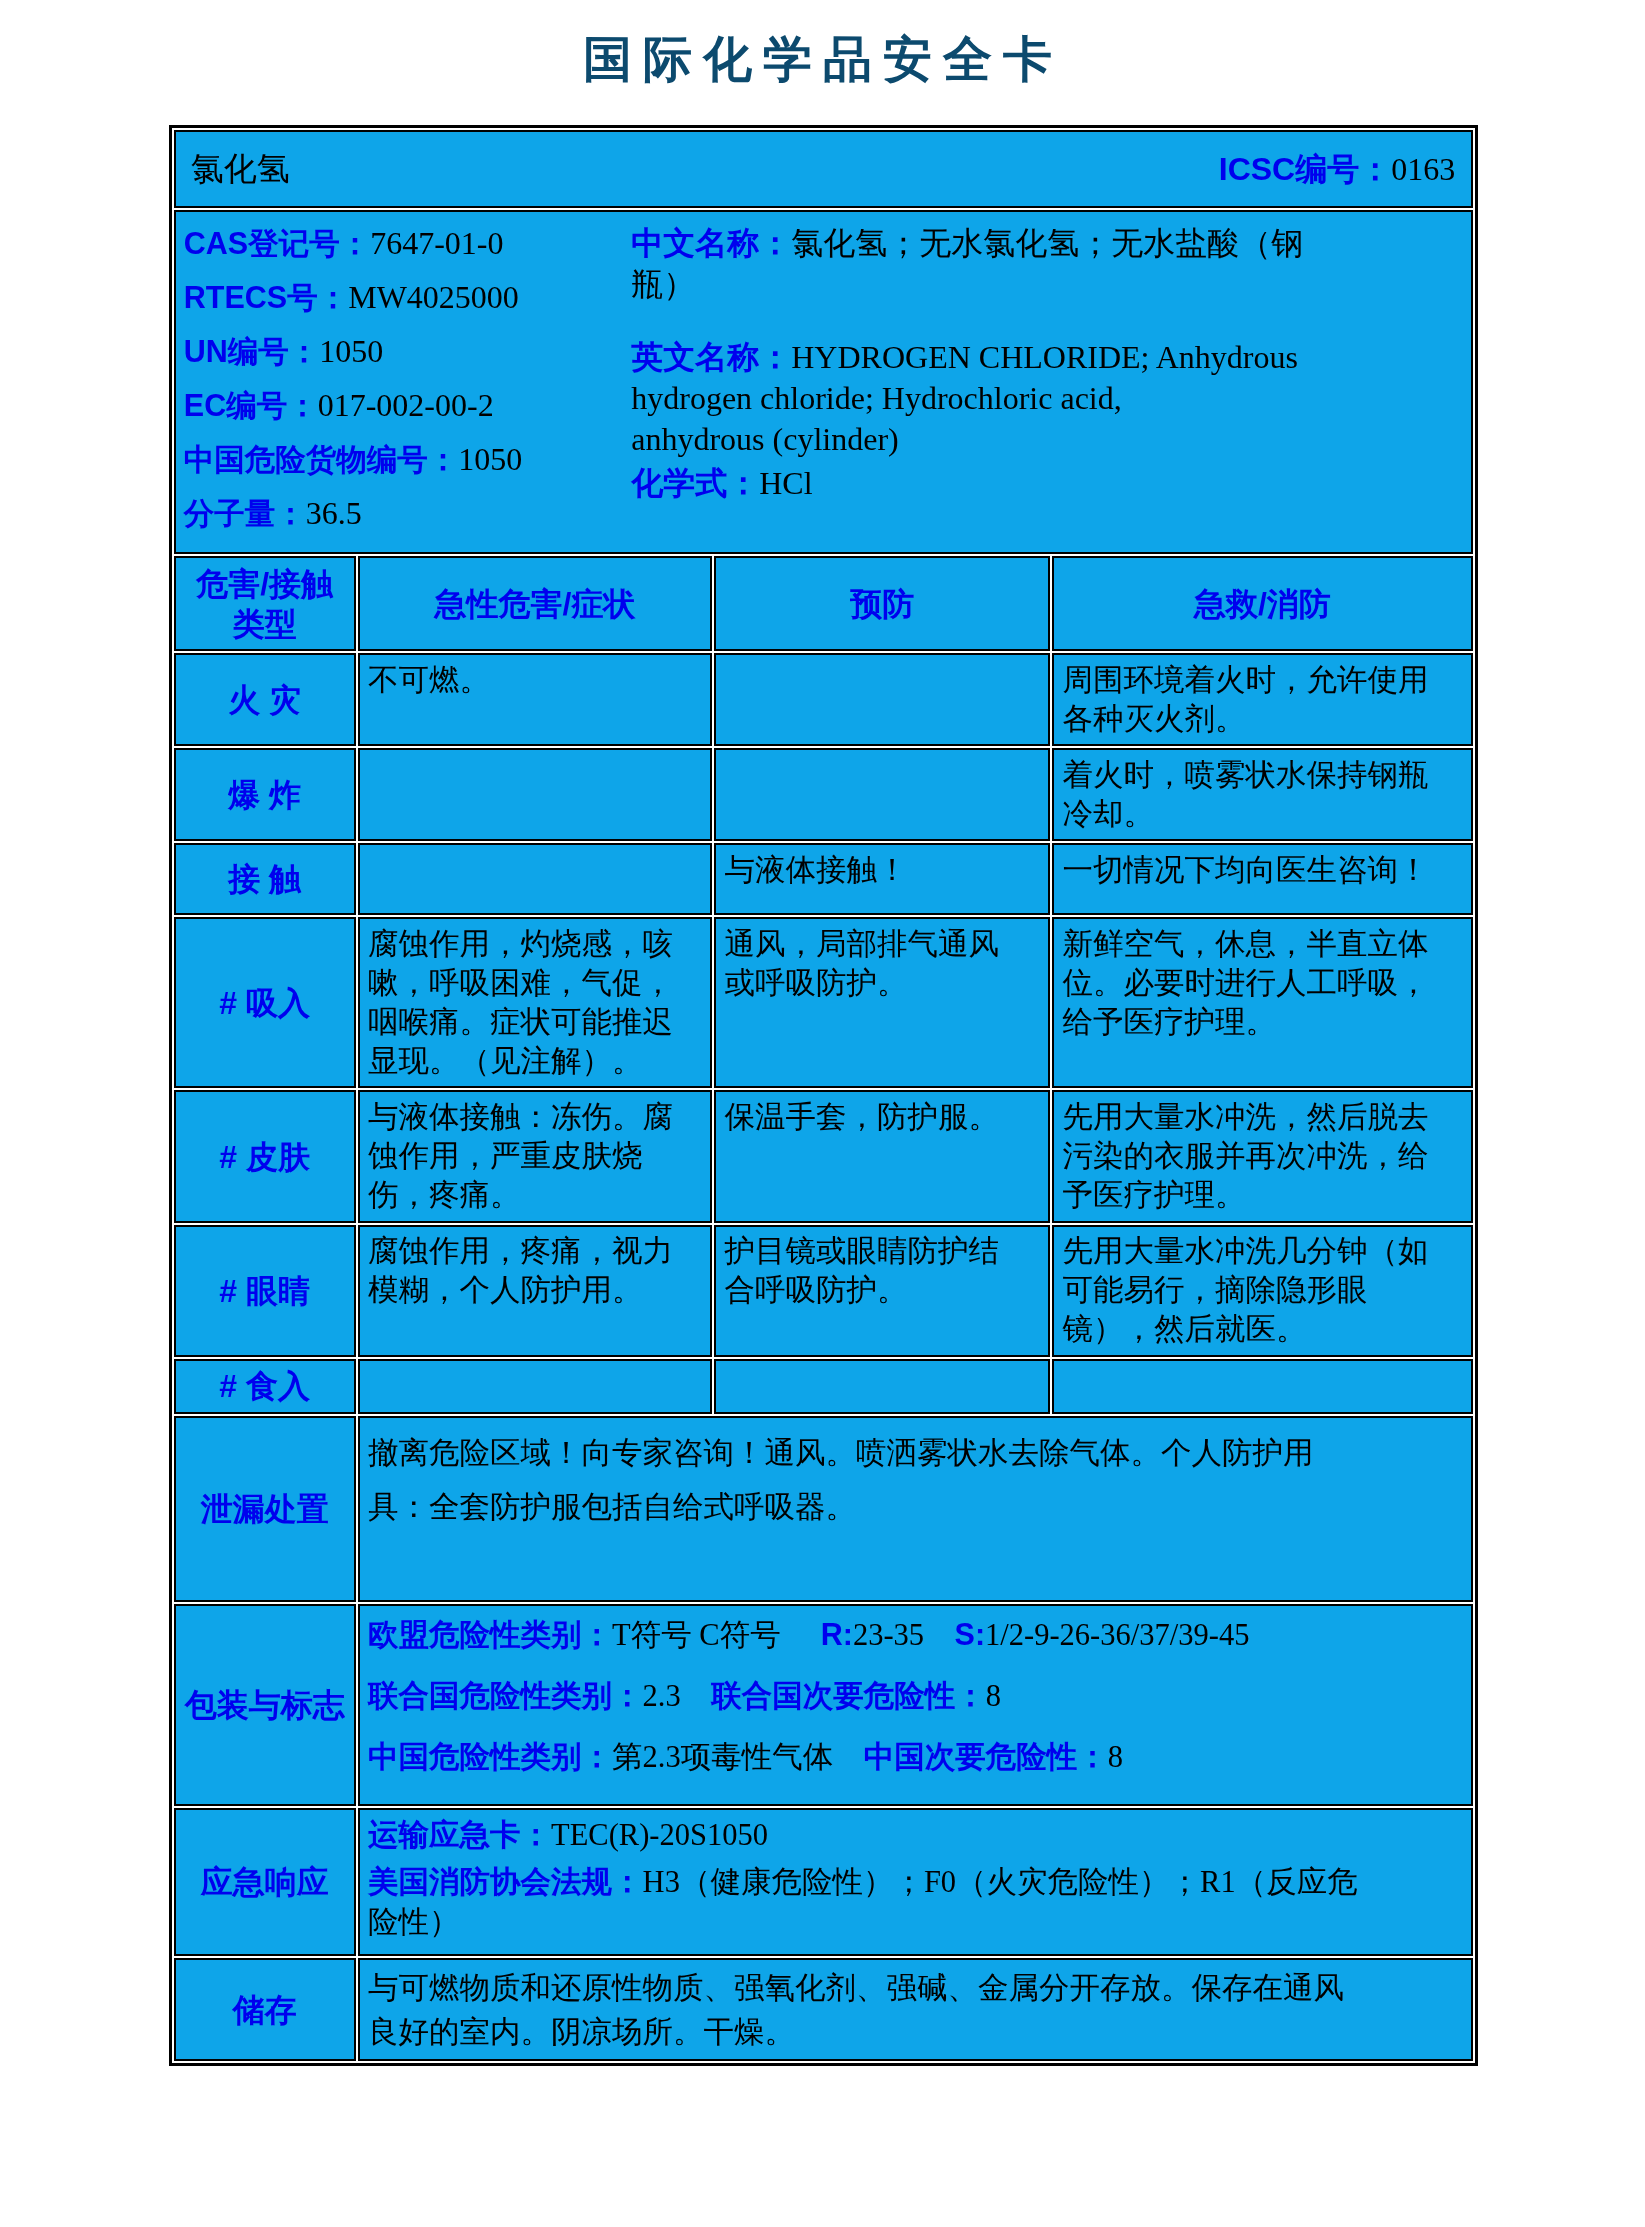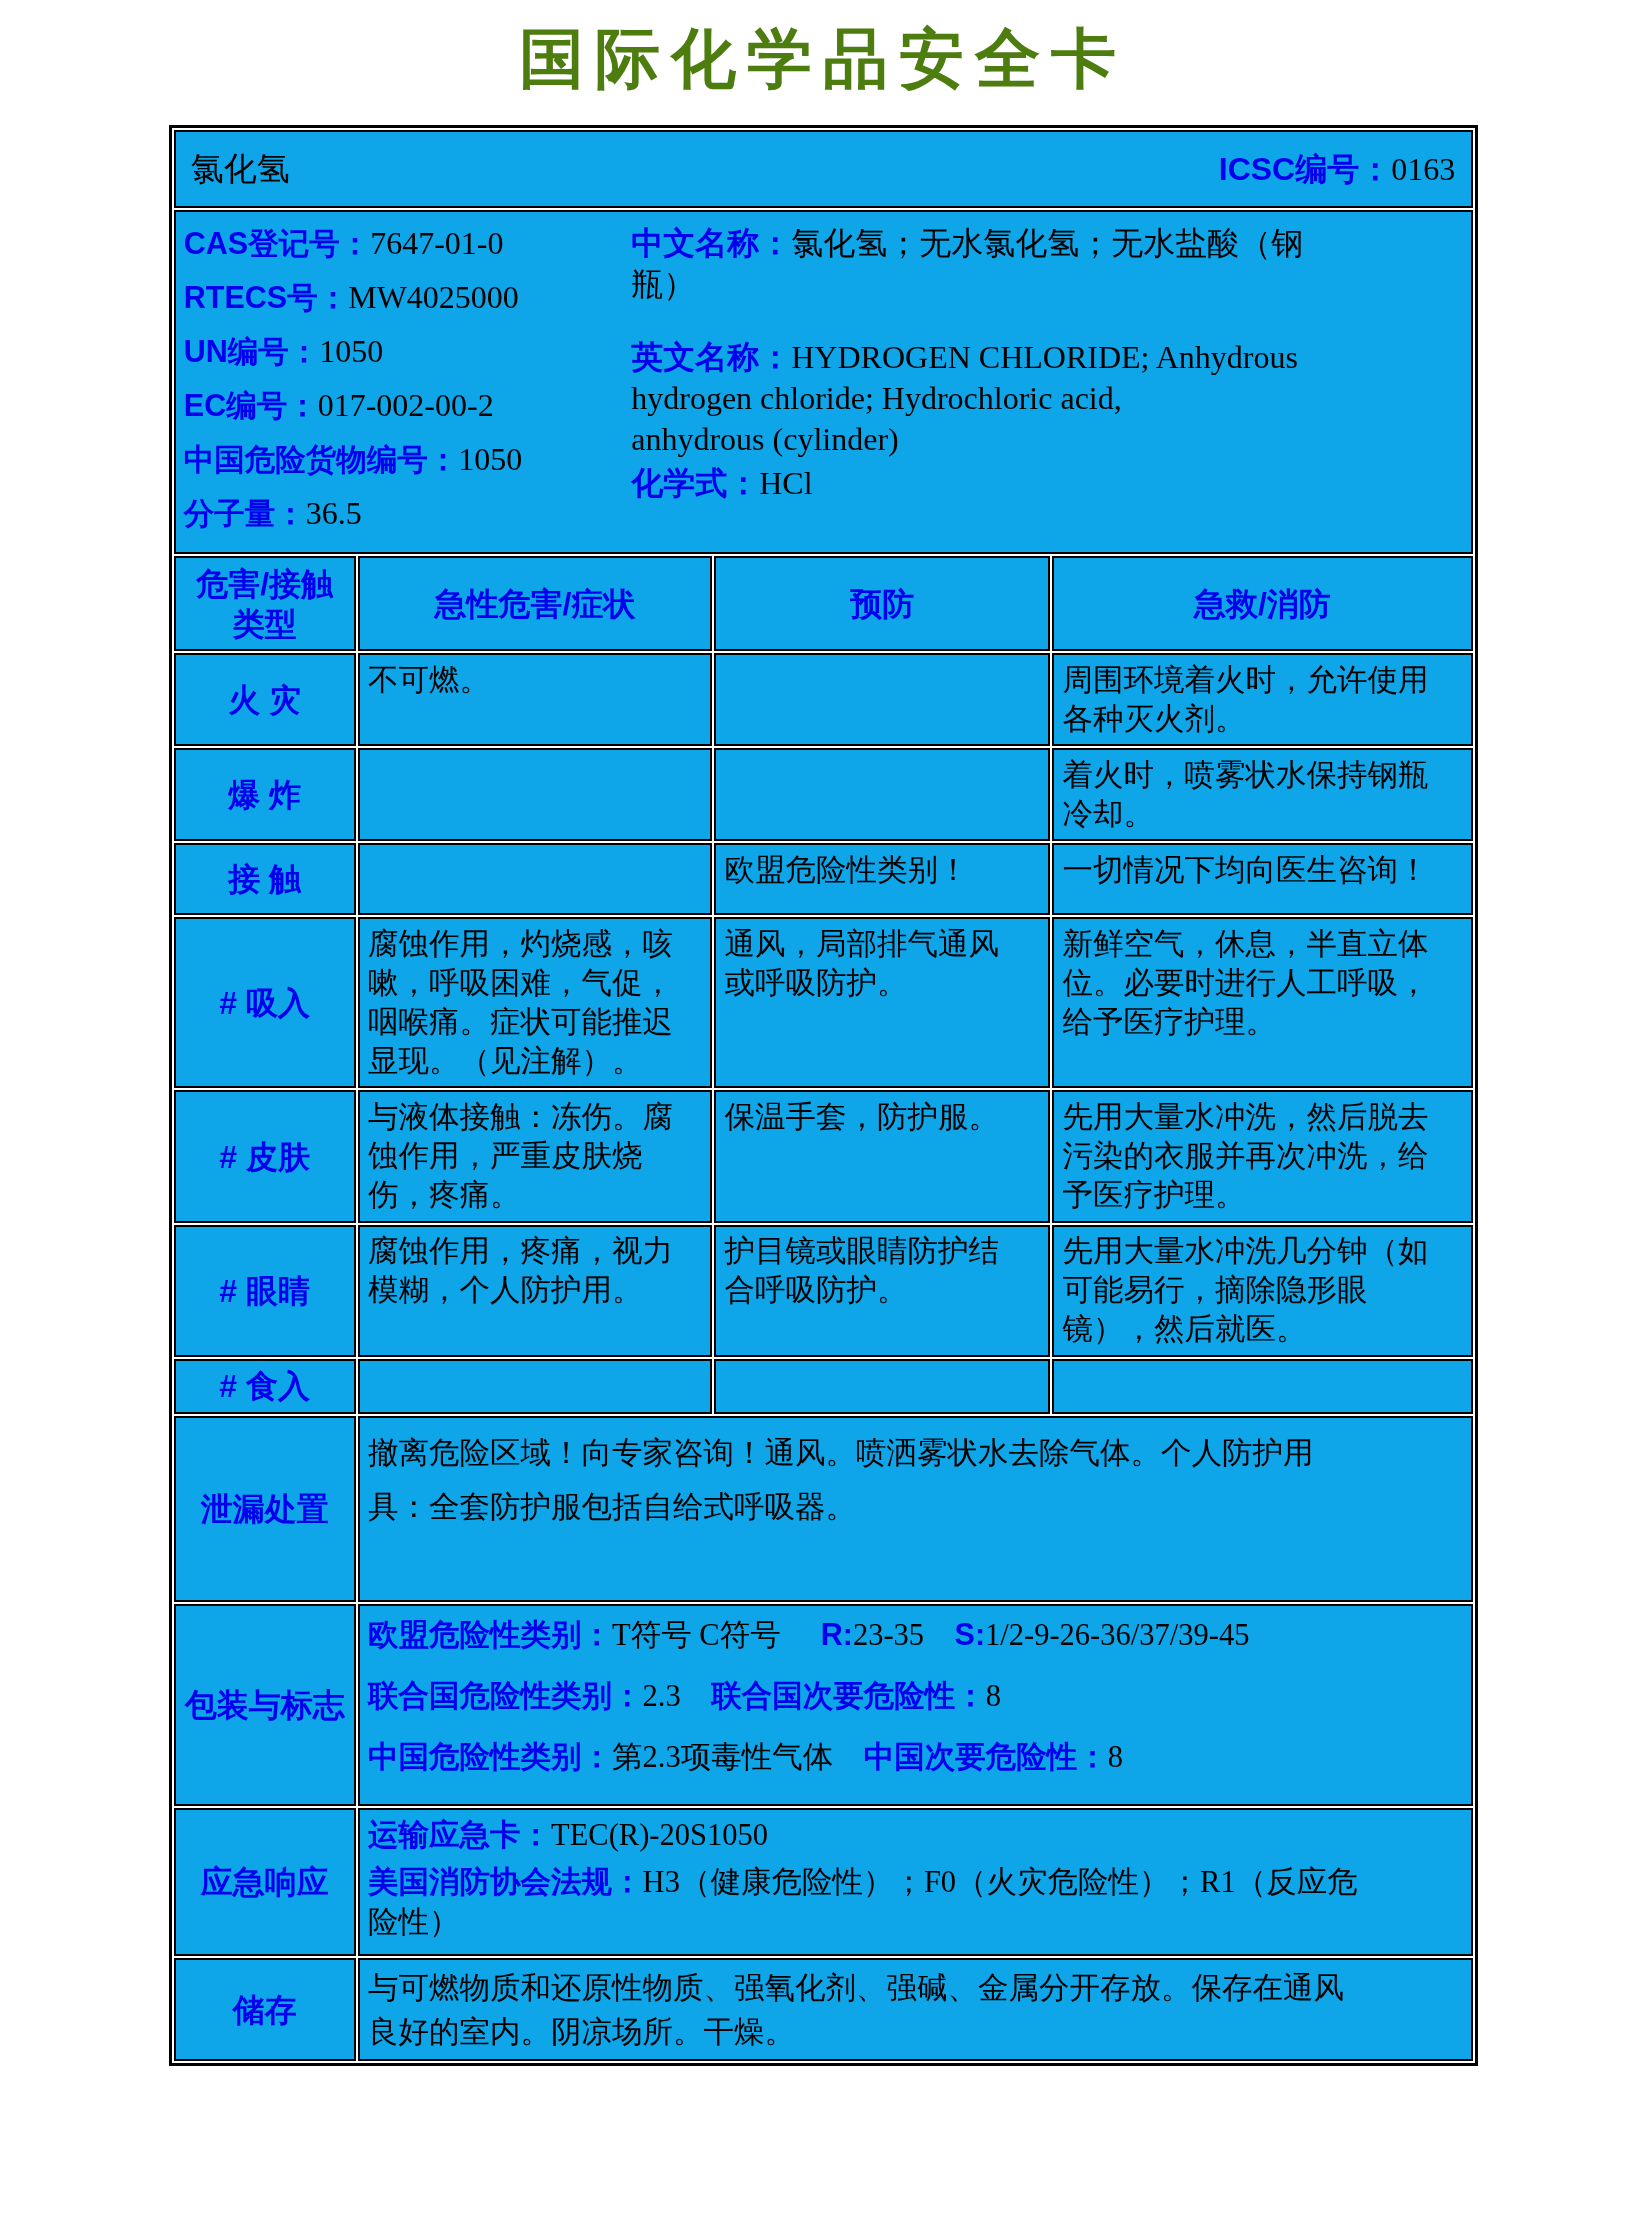--- a/index.html
+++ b/index.html
@@ -4,21 +4,21 @@
 <style>
   html,body{margin:0;padding:0;background:#ffffff;}
   .page{
     width:1646px;height:2227px;background:#ffffff;position:relative;
     font-family:"Liberation Serif","DejaVu Serif",serif;color:#000;
     overflow:hidden;
   }
   .doc-title{
     padding-top:21px;text-align:center;
     font-family:"Liberation Sans","DejaVu Sans",sans-serif;
-    font-weight:bold;font-size:65px;letter-spacing:11px;color:#4d7c0f;
+    font-weight:bold;font-size:49px;letter-spacing:11px;color:#0c4a6e;
     height:90px;line-height:76px;
   }
   table.card{
     margin:14px auto 0 auto;width:1309px;table-layout:fixed;
     border:3.5px solid #000;border-spacing:2.1px;background:#ffffff;
   }
   col.c1{width:14.1%;} col.c2{width:27.4%;} col.c3{width:26.0%;} col.c4{width:32.5%;}
   td{
     border:2.1px solid #000;background:#0ea5e9;
     font-size:30.5px;line-height:1.28;vertical-align:top;
@@ -133,21 +133,21 @@
       <td class="labcell">爆 炸</td>
       <td class="pl"></td>
       <td class="pl"></td>
       <td class="pl">着火时，喷雾状水保持钢瓶
 冷却。</td>
     </tr>
 
     <tr class="rCon">
       <td class="labcell">接 触</td>
       <td class="pl"></td>
-      <td class="pl">欧盟危险性类别！</td>
+      <td class="pl">与液体接触！</td>
       <td class="pl">一切情况下均向医生咨询！</td>
     </tr>
 
     <tr class="rInh">
       <td class="labcell"># 吸入</td>
       <td class="pl">腐蚀作用，灼烧感，咳
 嗽，呼吸困难，气促，
 咽喉痛。症状可能推迟
 显现。（见注解）。</td>
       <td class="pl">通风，局部排气通风

